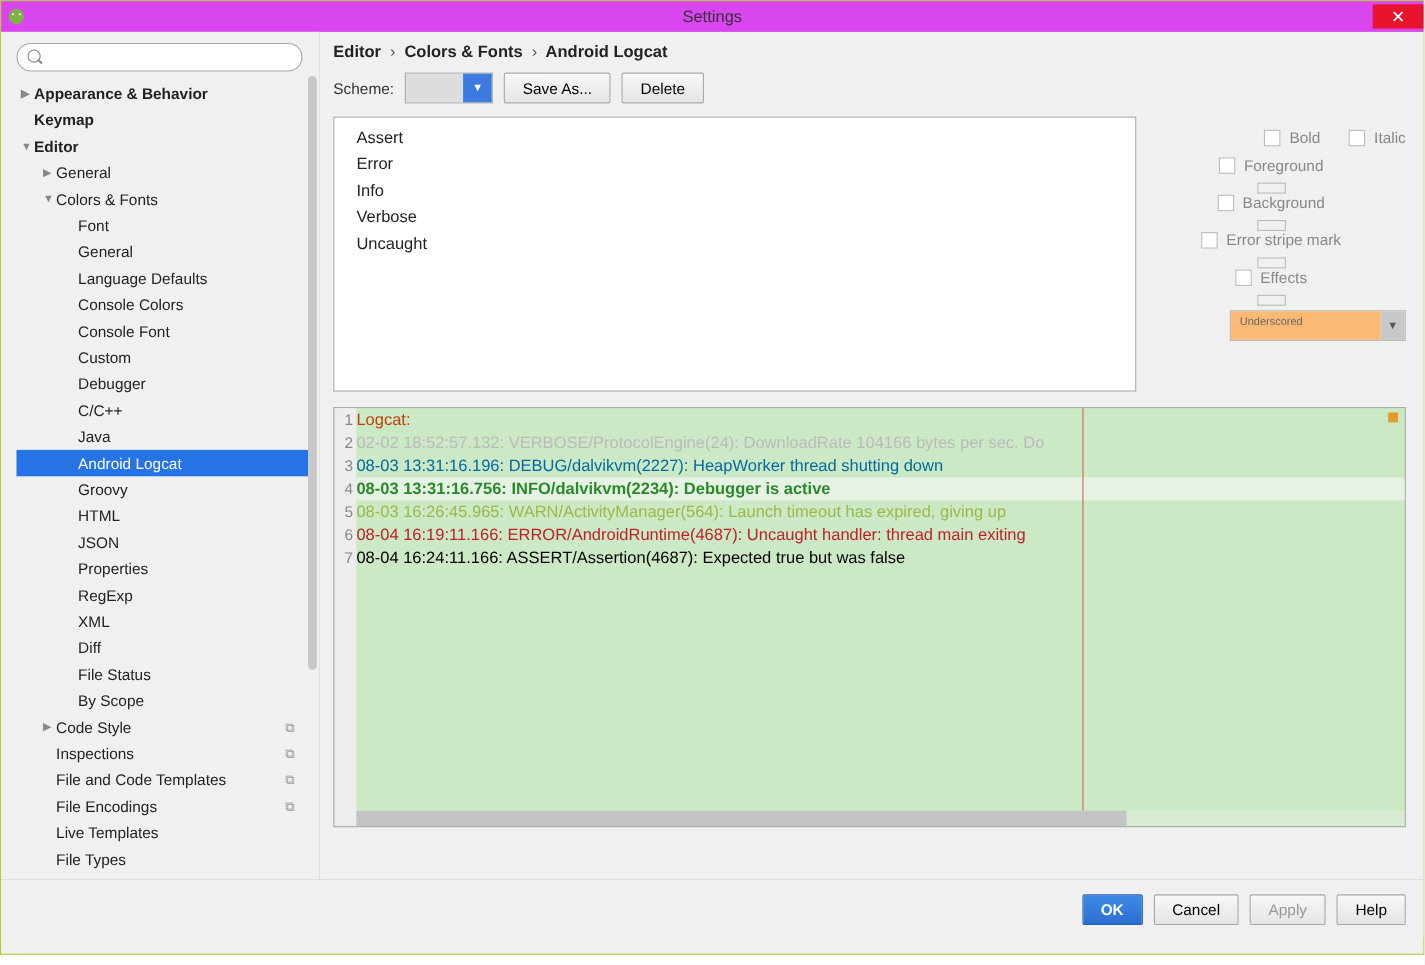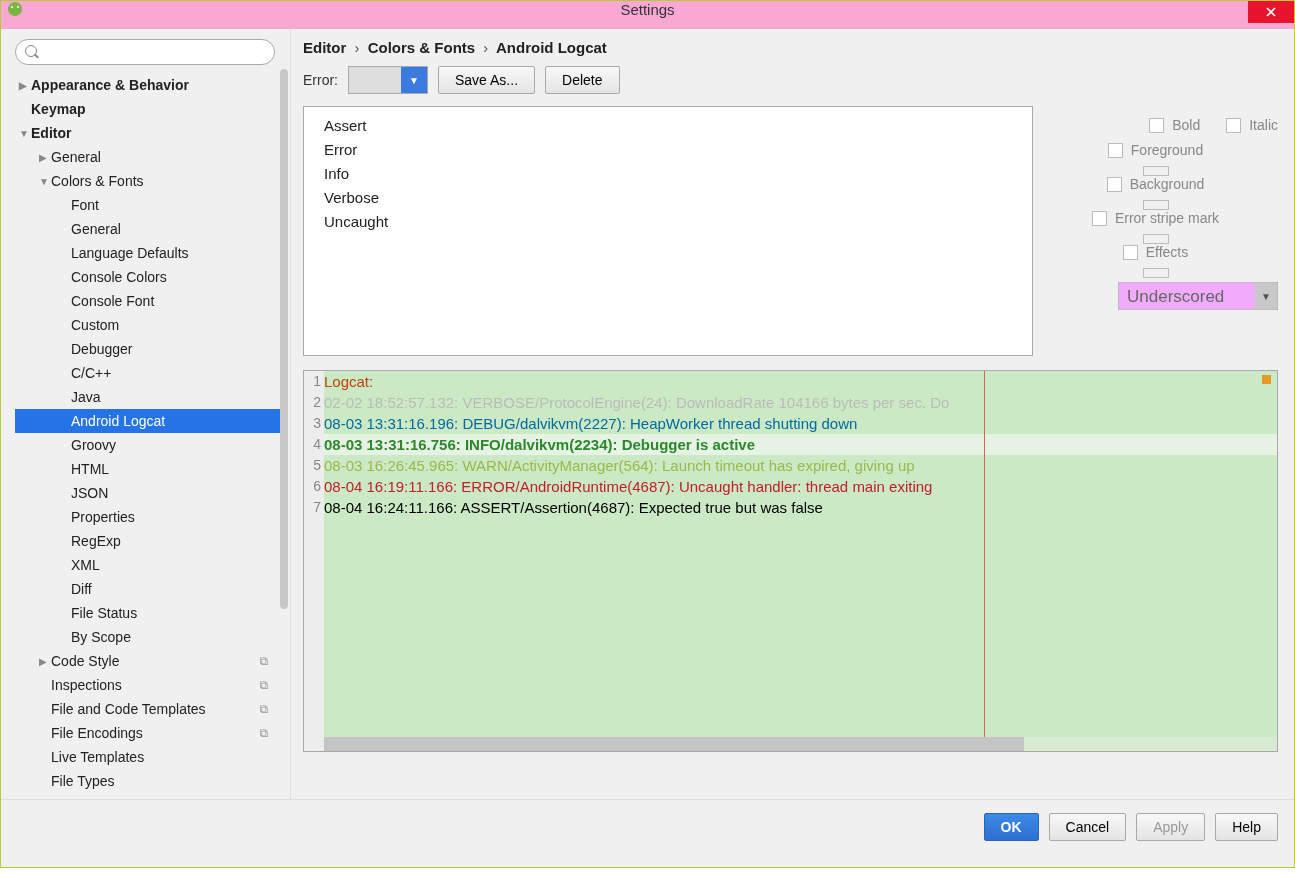--- a/index.html
+++ b/index.html
@@ -1,20 +1,20 @@
 <!DOCTYPE html>
 <html><head>
 <meta charset="utf-8">
 <style>
 * { margin: 0; padding: 0; box-sizing: border-box; font-family: "Segoe UI", Arial, sans-serif; }
 body { background: #fff; width: 1295px; height: 877px; }
 
 .window { width: 1295px; height: 868px; border: 1px solid #b9c93b; background: #f0f0f0; }
 
-.titlebar { height: 28px; background: #f9a8d4; display: flex; align-items: flex-start; position: relative; }
+.titlebar { height: 28px; background: #d946ef; display: flex; align-items: center; position: relative; }
 .titlebar .app-icon { width: 16px; height: 16px; margin-left: 6px; }
 .titlebar .title { position: absolute; left: 50%; transform: translateX(-50%); color: #333; font-size: 15px; }
 .titlebar .close { width: 46px; height: 22px; background: #e8132c; margin-left: auto; display: flex; align-items:center; justify-content:center; color: #fff; font-size: 13px; cursor:pointer; }
 
 .body { display: flex; height: 770px; }
 
 .sidebar { width: 290px; background: #f0f0f0; padding: 10px 6px 0 14px; overflow: hidden; position: relative; border-right: 1px solid #e0e0e0;}
 .search-wrap { margin-bottom: 8px; }
 .search { width: 260px; height: 26px; border: 1px solid #aaa; border-radius: 13px; padding: 0 8px 0 26px; background: #fff; font-size: 13px; }
 .search-icon { position: relative; }
@@ -48,21 +48,21 @@
 .level-list { width: 730px; height: 250px; border: 1px solid #a9a9a9; background: #fff; padding: 6px 20px; }
 .level-list .item { font-size: 15px; color: #222; height: 24px; display:flex; align-items:center; cursor:pointer; }
 
 .opts { flex:1; padding-top: 2px; font-size: 14px; color: #888; }
 .opts .orow { display:flex; align-items:center; justify-content: flex-end; gap: 8px; height: 34px; }
 .chk { width: 15px; height: 15px; border: 1px solid #bbb; background: #fff; display:inline-block; }
 .swatch { width: 26px; height: 22px; border: 1px solid #bbb; background: #f0f0f0; }
 .opt-label { text-align: center; }
 .fg-row { justify-content: space-between; padding-left: 0; flex-direction: column; }
 .eff-select { display:flex; border:1px solid #bbb; height:28px; width: 160px; margin-top:4px; margin-left:auto; }
-.eff-select .val2 { flex:1; background:#f0abfc; padding: 4px 8px; color:#666; font-size: 17px; }
+.eff-select .val2 { flex:1; background:#fdba74; padding: 4px 8px; color:#666; font-size: 10px; }
 .eff-select .dd2 { width: 22px; background:#c8c8c8; display:flex; align-items:center; justify-content:center; font-size:10px; color:#555; }
 
 .preview { margin-top: 14px; border: 1px solid #a9a9a9; height: 382px; background: #cbe9c4; font-family: "Consolas","Courier New",monospace; font-size: 15px; overflow: hidden; position: relative; }
 .preview .gutter { position:absolute; left:0; top:0; bottom:0; width: 20px; background:#ededed; text-align:right; padding-right:3px; color:#888; line-height:21px; font-size:14px; }
 .preview .lines { margin-left: 20px; line-height:21px; white-space: pre; }
 .preview .ln1 { color: #c2410c; }
 .preview .verbose { color: #bbb; }
 .preview .debug { color: #0369a1; }
 .preview .info { color: #2a8a2a; font-weight: 700; background: #e6f3e4; display:inline-block; width: calc(100% - 0px);}
 .preview .warn { color: #9cb84a; }
@@ -232,21 +232,21 @@
     <div class="main">
       <div class="breadcrumb">
         <span>Editor</span>
         <span class="sep">›</span>
         <span>Colors &amp; Fonts</span>
         <span class="sep">›</span>
         <span>Android Logcat</span>
       </div>
 
       <div class="scheme-row">
-        <span class="scheme-label">Error:</span>
+        <span class="scheme-label">Scheme:</span>
         <div class="scheme-select">
           <div class="val"></div>
           <div class="dd">▼</div>
         </div>
         <button class="btn">Save As...</button>
         <button class="btn">Delete</button>
       </div>
 
       <div class="mid">
         <div class="level-list" id="levels">

